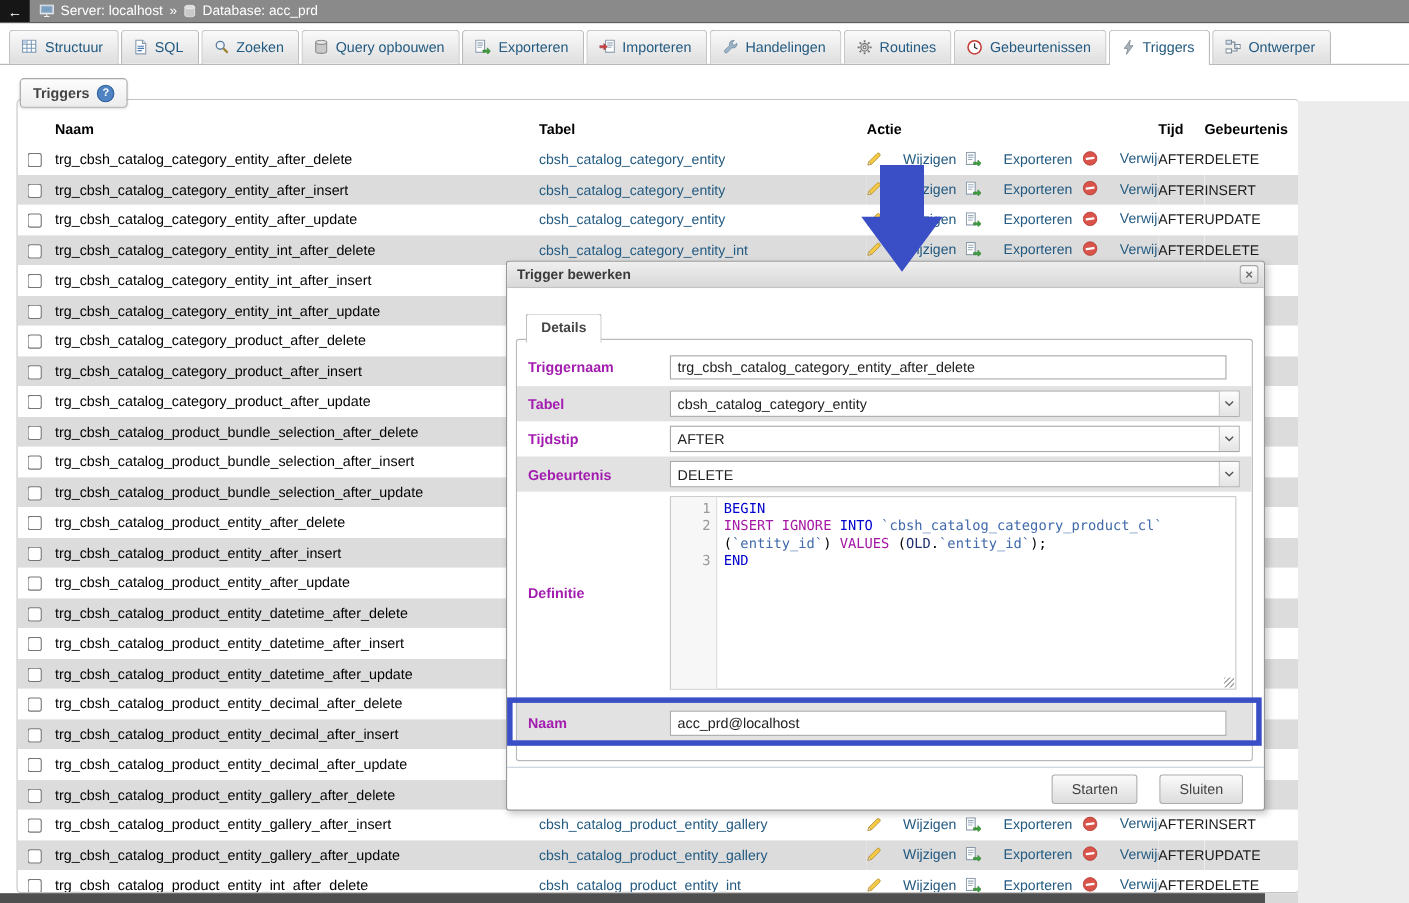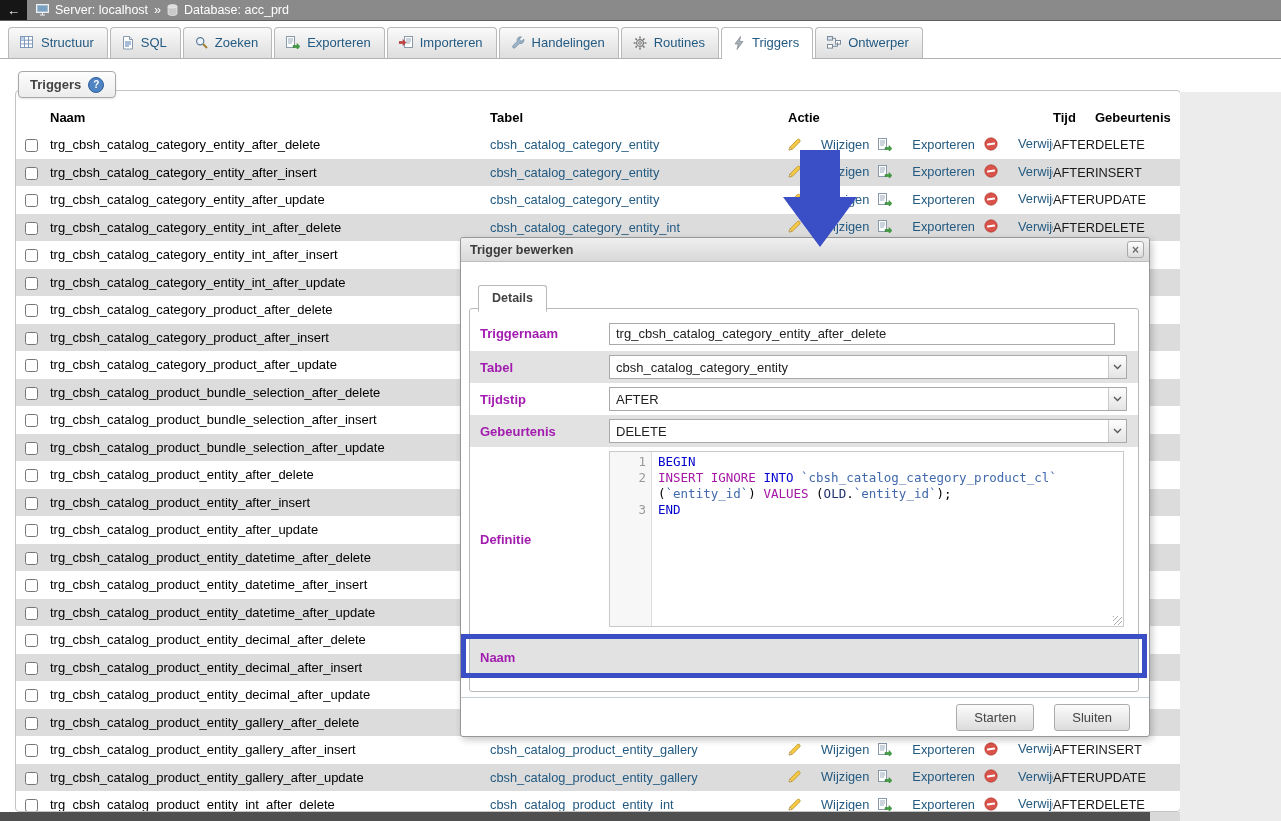--- a/index.html
+++ b/index.html
@@ -153,20 +153,29 @@
       <span class="ic">
         <svg width="13" height="13" viewBox="0 0 13 13">
           <circle cx="5.2" cy="5.2" r="3.6" fill="#eef4fa" stroke="#5a7a9a" stroke-width="1.2"></circle>
           <path d="M8 8l4 4" stroke="#a08030" stroke-width="2"></path>
         </svg>
       </span>
       <span>Zoeken</span>
     </div>
     <div class="tab">
       <span class="ic">
+        <svg width="12" height="13" viewBox="0 0 12 13">
+          <path d="M1 2.5v8c0 1.1 2.2 2 5 2s5-.9 5-2v-8" fill="#c9c9c9" stroke="#8a8a8a"></path>
+          <ellipse cx="6" cy="2.5" rx="5" ry="1.9" fill="#e2e2e2" stroke="#8a8a8a"></ellipse>
+        </svg>
+      </span>
+      <span>Query opbouwen</span>
+    </div>
+    <div class="tab">
+      <span class="ic">
         <svg width="14" height="13" viewBox="0 0 14 13">
           <rect x="0.5" y="0.5" width="8" height="11" fill="#fff" stroke="#8899aa"></rect>
           <path d="M2 3h5M2 5h5M2 7h4" stroke="#99aabb"></path>
           <path d="M7 9.5h4v-2l3 3-3 3v-2h-4z" fill="#3f9e3f" stroke="#2d7a2d" stroke-width="0.5"></path>
         </svg>
       </span>
       <span>Exporteren</span>
     </div>
     <div class="tab">
       <span class="ic">
@@ -190,20 +199,29 @@
       <span class="ic">
         <svg width="14" height="14" viewBox="0 0 14 14">
           <circle cx="7" cy="7" r="3.4" fill="#ddd" stroke="#777" stroke-width="1.1"></circle>
           <circle cx="7" cy="7" r="1.3" fill="#fff" stroke="#777"></circle>
           <g stroke="#777" stroke-width="1.6">
             <path d="M7 0.6v2M7 11.4v2M0.6 7h2M11.4 7h2M2.5 2.5l1.4 1.4M10.1 10.1l1.4 1.4M11.5 2.5l-1.4 1.4M3.9 10.1l-1.4 1.4"></path>
           </g>
         </svg>
       </span>
       <span>Routines</span>
+    </div>
+    <div class="tab">
+      <span class="ic">
+        <svg width="14" height="14" viewBox="0 0 14 14">
+          <circle cx="7" cy="7" r="6" fill="#fff" stroke="#c43c35" stroke-width="1.4"></circle>
+          <path d="M7 3.4V7l2.6 1.6" stroke="#333" stroke-width="1.1" fill="none"></path>
+        </svg>
+      </span>
+      <span>Gebeurtenissen</span>
     </div>
     <div class="tab active">
       <span class="ic">
         <svg width="12" height="14" viewBox="0 0 12 14">
           <path d="M7.5 0.5L2 8h3.2L4 13.5 10 5.5H6.6z" fill="#aab2ba" stroke="#6f777e" stroke-width="0.6"></path>
         </svg>
       </span>
       <span>Triggers</span>
     </div>
     <div class="tab">
@@ -686,20 +704,21 @@
               <div class="gl"></div>
               <div class="gl">3</div>
             </div>
           <div class="codecol" id="codecol"><div class="cl"><span class="tk-kw2">BEGIN</span></div><div class="cl"><span class="tk-kw">INSERT</span><span class="tk-pl"> </span><span class="tk-kw">IGNORE</span><span class="tk-pl"> </span><span class="tk-kw2">INTO</span><span class="tk-pl"> </span><span class="tk-id">`cbsh_catalog_category_product_cl`</span></div><div class="cl"><span class="tk-pl">(</span><span class="tk-id">`entity_id`</span><span class="tk-pl">) </span><span class="tk-kw">VALUES</span><span class="tk-pl"> (</span><span class="tk-old">OLD</span><span class="tk-pl">.</span><span class="tk-id">`entity_id`</span><span class="tk-pl">);</span></div><div class="cl"><span class="tk-kw2">END</span></div></div>
           <div class="grip"></div>
         </div>
       </div>
     </div>
     <div class="frow h40 alt" style="margin-top:6px">
       <div class="flabel">Naam</div>
+      <div class="fctrl"><input class="tin" style="height: 23px;" type="text" value="acc_prd@localhost"></div>
     </div>
   </div>
   <div class="hl-line"></div>
   <div class="dlg-buttons">
     <button class="btn">Starten</button>
     <button class="btn">Sluiten</button>
   </div>
 </div>
 
 <div class="arrow">

